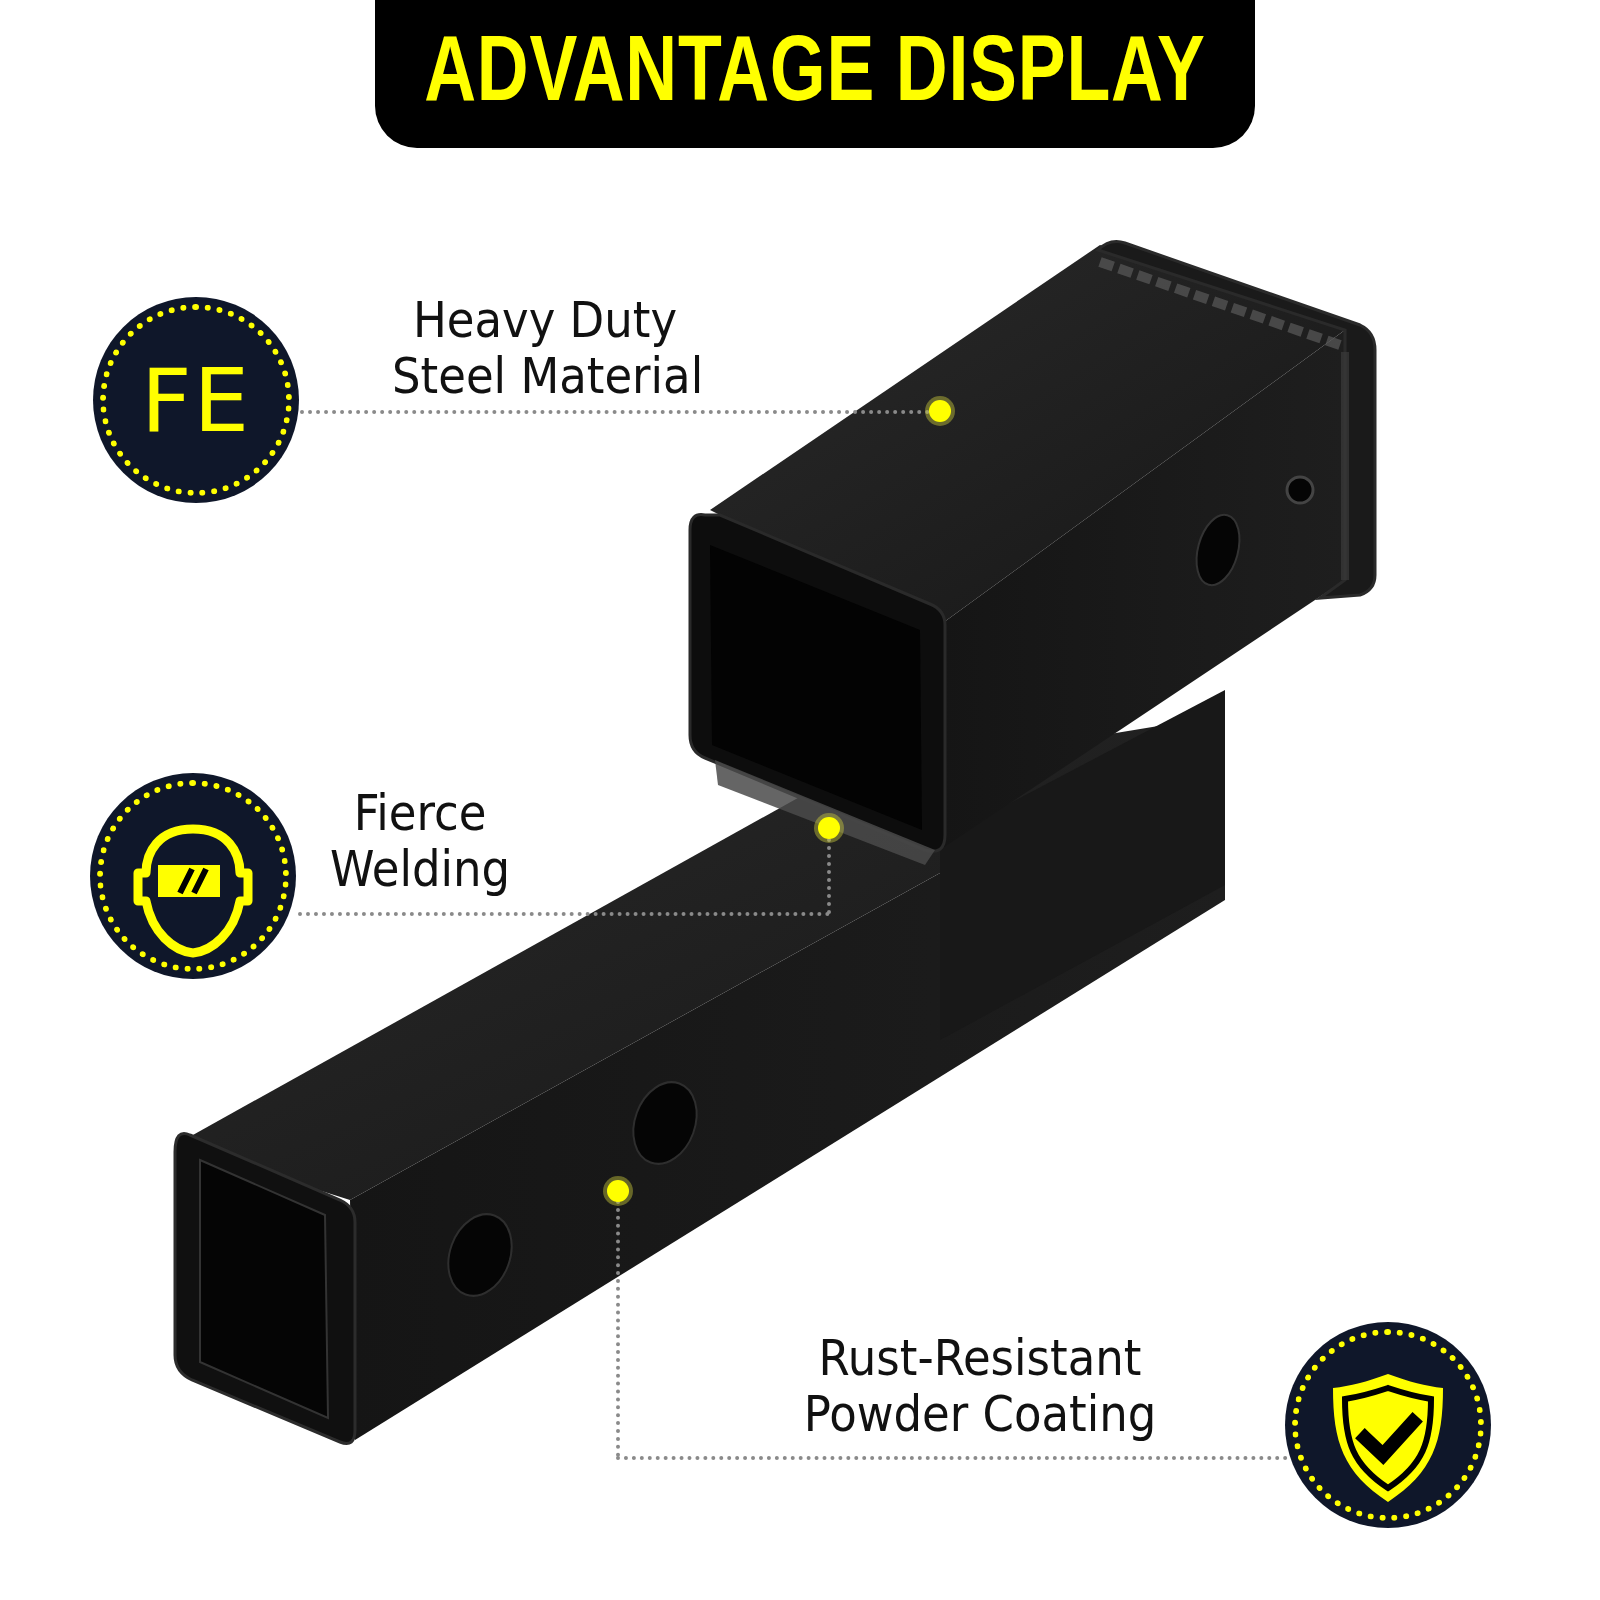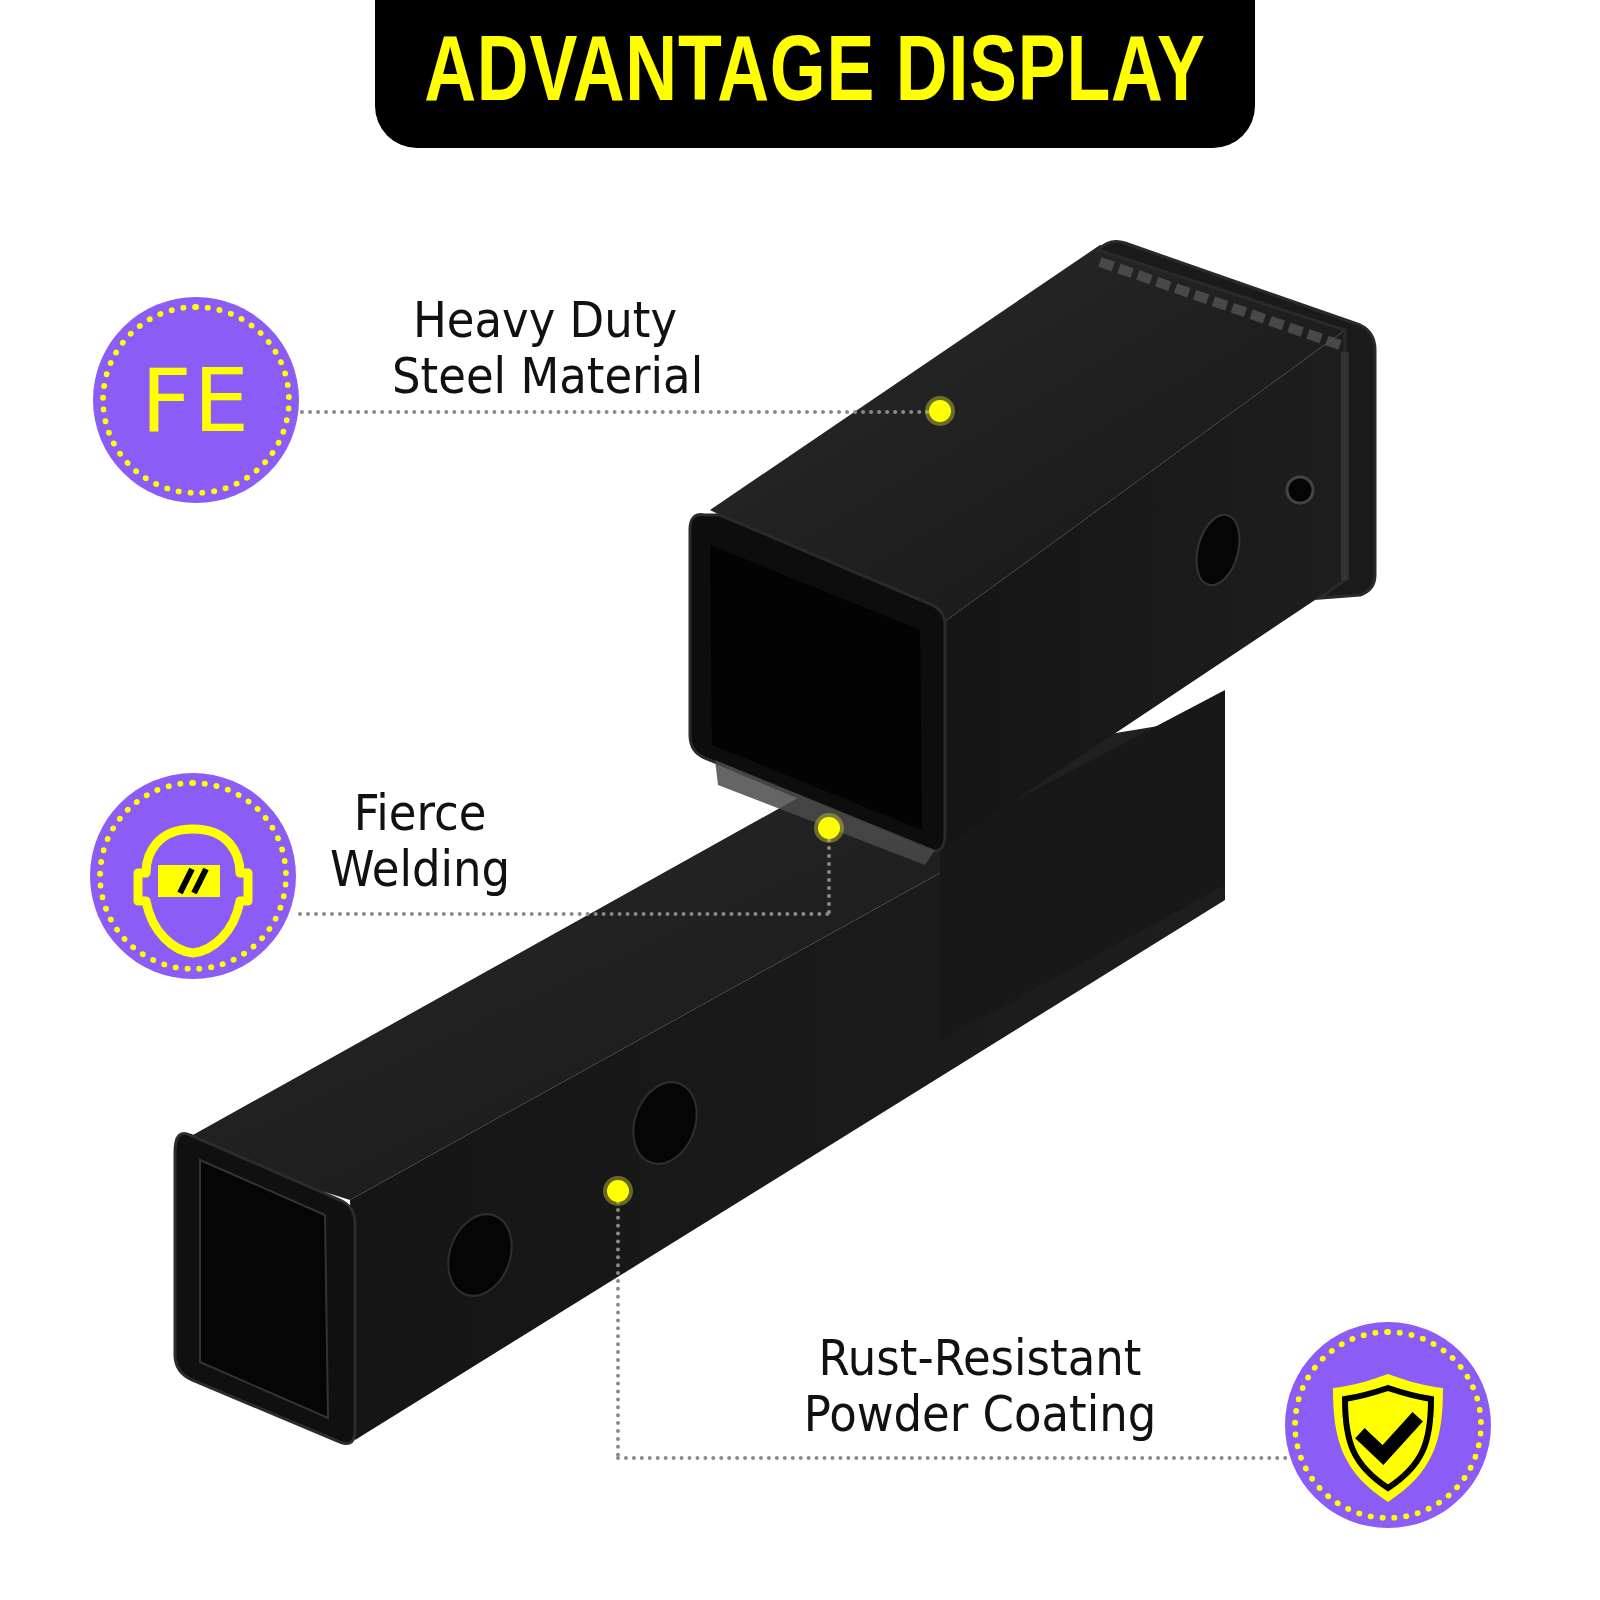--- a/index.html
+++ b/index.html
@@ -12,21 +12,21 @@
     box-sizing: border-box;
   }
   .banner-title {
     color: #ffff00; font-family: "Liberation Sans", sans-serif; font-weight: bold;
     font-size: 92px; letter-spacing: 1px; line-height: 1;
     transform: scaleX(0.78); transform-origin: center; white-space: nowrap;
   }
   .product { position: absolute; left: 0; top: 0; width: 1600px; height: 1600px; }
   .badge {
     position: absolute; width: 206px; height: 206px; border-radius: 50%;
-    background: #8b5cf6; box-sizing: border-box;
+    background: #0f172a; box-sizing: border-box;
   }
   .badge .ring {
     position: absolute; left: 7px; top: 7px; right: 7px; bottom: 7px; border-radius: 50%;
     border: 6px dotted #ffff00;
   }
   .badge .fe {
     position: absolute; left: 0; right: 0; top: 50%; transform: translateY(-50%);
     text-align: center; color: #ffff00; font-family: "DejaVu Sans", sans-serif;
     font-size: 88px; font-weight: normal; letter-spacing: 2px;
   }

